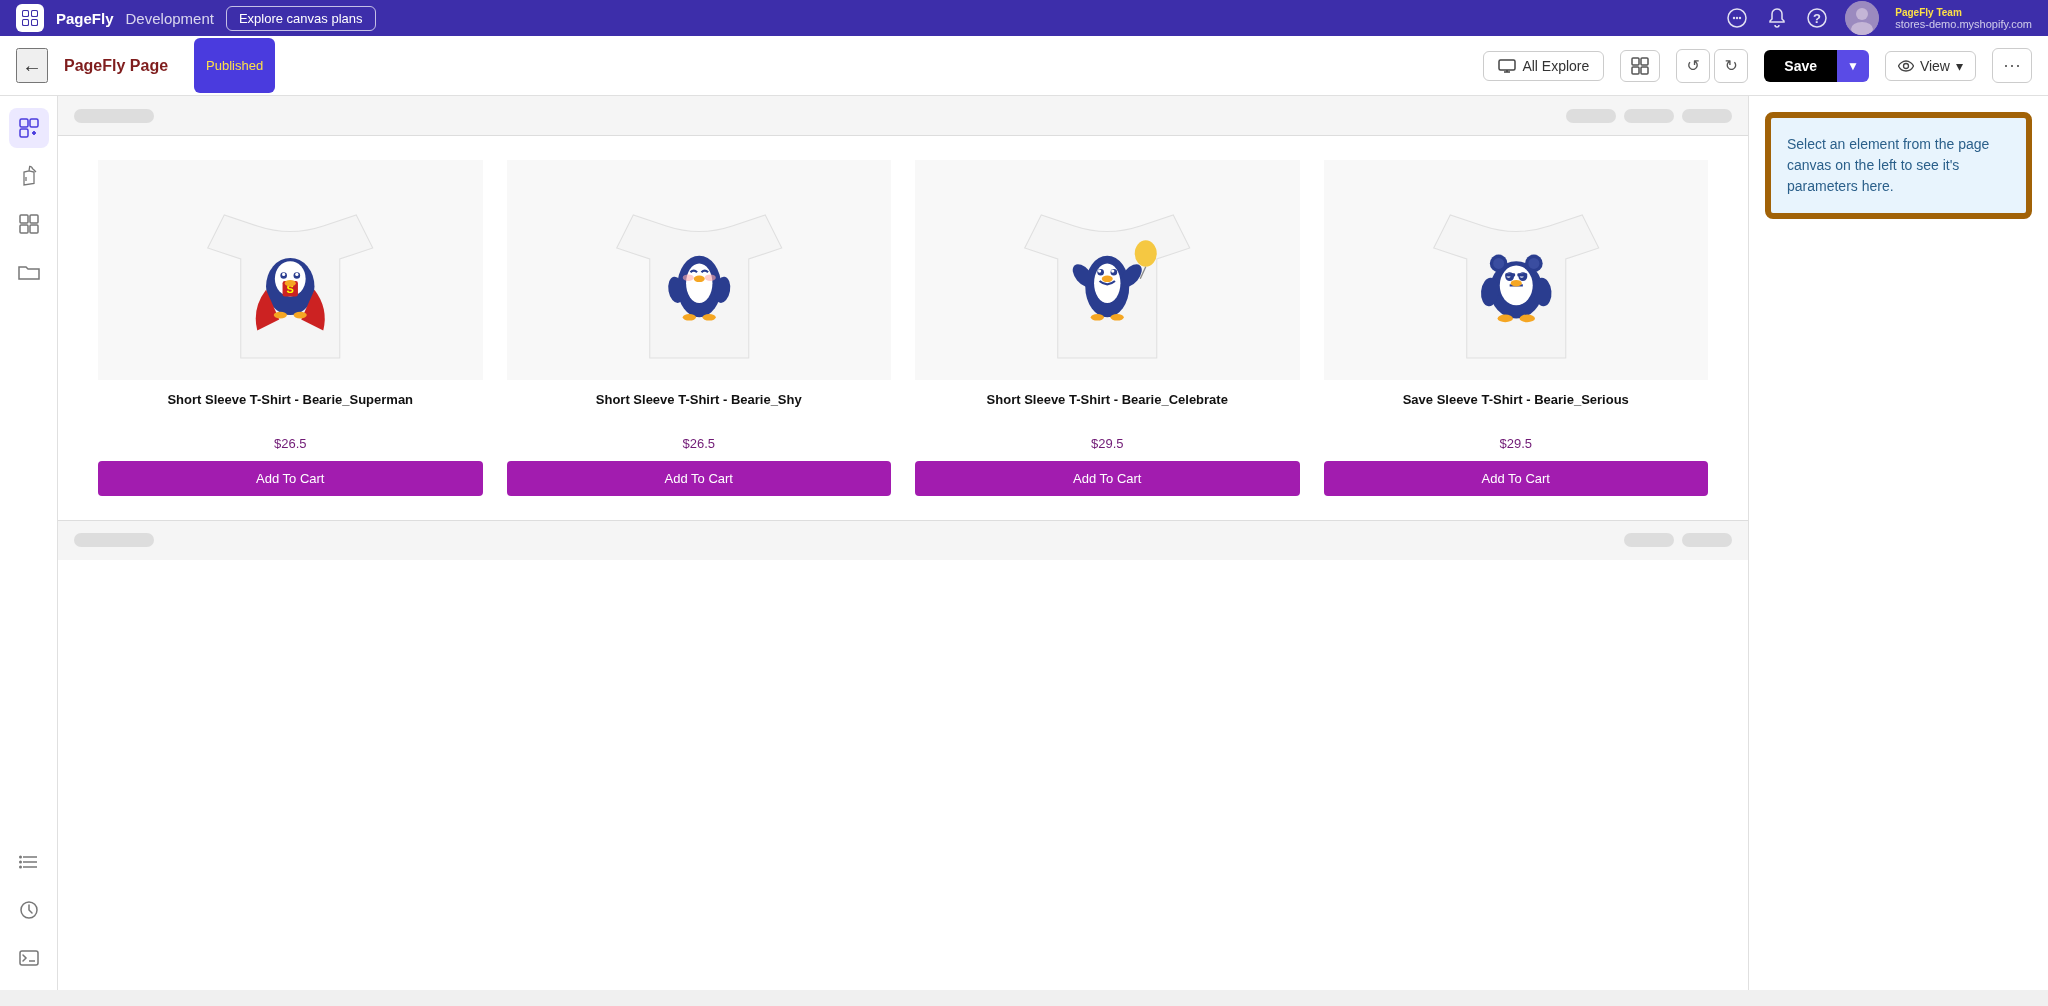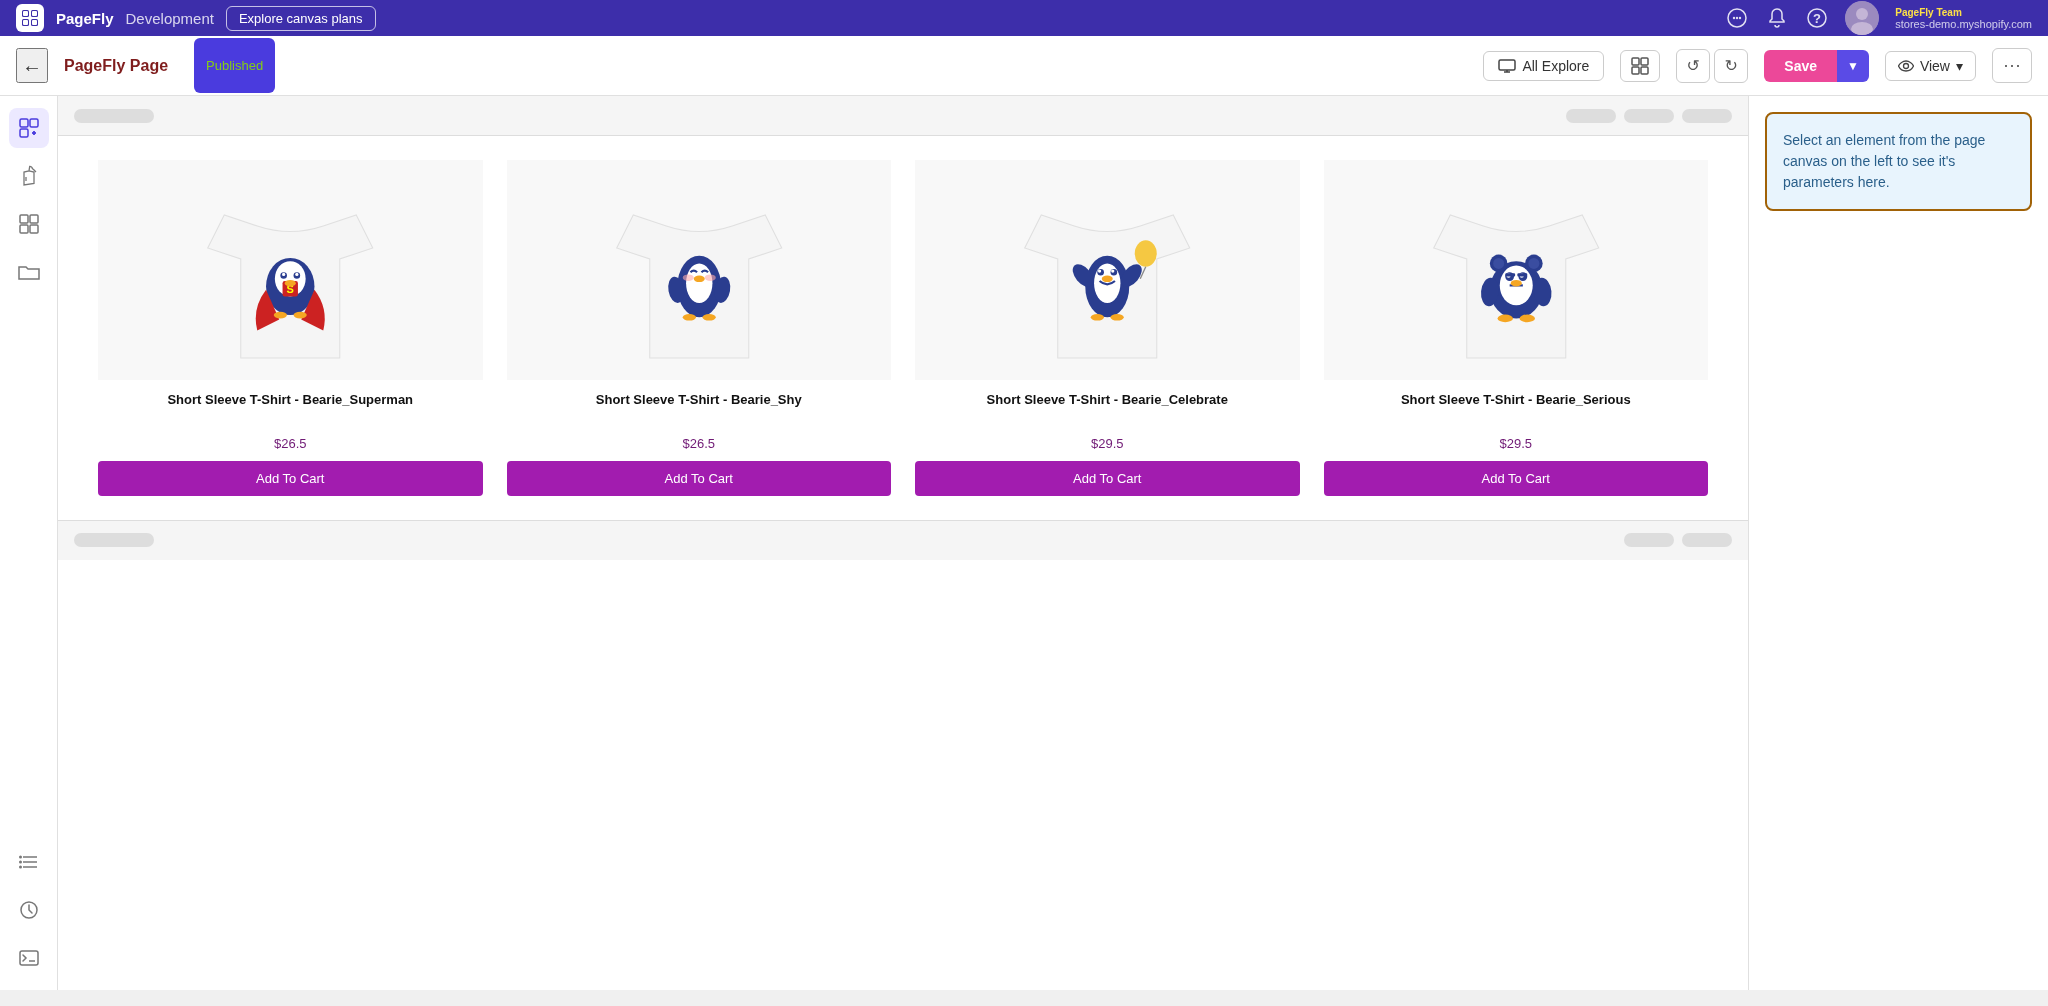--- a/index.html
+++ b/index.html
@@ -27,40 +27,40 @@
     .user-store { font-size: 11px; color: rgba(255,255,255,0.75); }
 
     
     .secondary-nav {
       display: flex; align-items: center; background: white; height: 60px;
       padding: 0 16px; border-bottom: 1px solid #e0e0e0; gap: 16px;
     }
     .back-btn { font-size: 20px; cursor: pointer; color: #333; padding: 4px; }
     .page-title { font-size: 16px; font-weight: 700; color: #7f1d1d; margin-right: 10px; }
     .published-badge {
-      background: #4a3bde; color: #84cc16; border-radius: 6px;
+      background: #4a3bde; color: #fde047; border-radius: 6px;
       padding: 20px 12px; font-size: 13px; font-weight: 500;
     }
     .spacer { flex: 1; }
     .devices-btn {
       display: flex; align-items: center; gap: 6px; border: 1.5px solid #ccc;
       border-radius: 6px; padding: 6px 14px; font-size: 14px; cursor: pointer; background: white; color: #333;
     }
     .grid-icon-btn {
       border: 1.5px solid #ccc; border-radius: 6px; padding: 6px 10px;
       cursor: pointer; background: white; color: #333; display: flex; align-items: center; justify-content: center;
     }
     .undo-redo { display: flex; align-items: center; gap: 4px; }
     .undo-btn, .redo-btn {
       width: 34px; height: 34px; border: 1.5px solid #ccc; border-radius: 6px;
       background: white; cursor: pointer; display: flex; align-items: center; justify-content: center; font-size: 16px; color: #555;
     }
     .save-group { display: flex; align-items: stretch; }
     .save-btn {
-      background: #ec4899; color: white; border: none; border-radius: 6px 0 0 6px;
+      background: #000000; color: white; border: none; border-radius: 6px 0 0 6px;
       padding: 8px 20px; font-size: 14px; font-weight: 600; cursor: pointer;
     }
     .save-dropdown {
       background: #5a4be6; color: white; border: none; border-radius: 0 6px 6px 0;
       padding: 8px 10px; cursor: pointer; font-size: 12px;
     }
     .view-btn {
       display: flex; align-items: center; gap: 6px; border: 1.5px solid #ccc;
       border-radius: 6px; padding: 6px 12px; font-size: 14px; cursor: pointer; background: white; color: #333;
     }
@@ -122,21 +122,21 @@
       height: 40px; background: #f5f5f5; border-top: 1px solid #ddd;
       display: flex; align-items: center; padding: 0 16px; gap: 8px;
     }
 
     
     .right-panel {
       width: 300px; background: white; border-left: 1px solid #e0e0e0;
       padding: 16px;
     }
     .hint-box {
-      background: #e8f4fd; border: 2px solid #a16207; border-radius: 8px;
+      background: #e8f4fd; border: 6px solid #a16207; border-radius: 8px;
       padding: 16px; font-size: 14px; color: #2a5f8a; line-height: 1.5;
     }
   </style>
 </head>
 <body>
 
 <nav class="top-nav">
   <div class="top-nav-left">
     <div class="logo-mark">
       <svg viewBox="0 0 18 18" fill="none">
@@ -410,21 +410,21 @@
 
       <circle cx="64" cy="94" r="8" fill="#2a3d8f"></circle>
       <circle cx="96" cy="94" r="8" fill="#2a3d8f"></circle>
       <circle cx="64" cy="94" r="5" fill="#3a4da0"></circle>
       <circle cx="96" cy="94" r="5" fill="#3a4da0"></circle>
 
       <ellipse cx="70" cy="144" rx="7" ry="3.5" fill="#f5a623"></ellipse>
       <ellipse cx="90" cy="144" rx="7" ry="3.5" fill="#f5a623"></ellipse>
     </svg>
             </div>
-            <div class="product-name">Short Sleeve T-Shirt - Bearie_Serious</div>
+            <div class="product-name">Save Sleeve T-Shirt - Bearie_Serious</div>
             <div class="product-price">$29.5</div>
             <button class="add-to-cart">Add To Cart</button>
           </div>
         </div>
 
       <div class="canvas-bottom-bar">
         <div class="top-bar-pill"></div>
         <div class="spacer-bar"></div>
         <div class="top-bar-pill top-bar-pill-sm"></div>
         <div class="top-bar-pill top-bar-pill-sm"></div>

